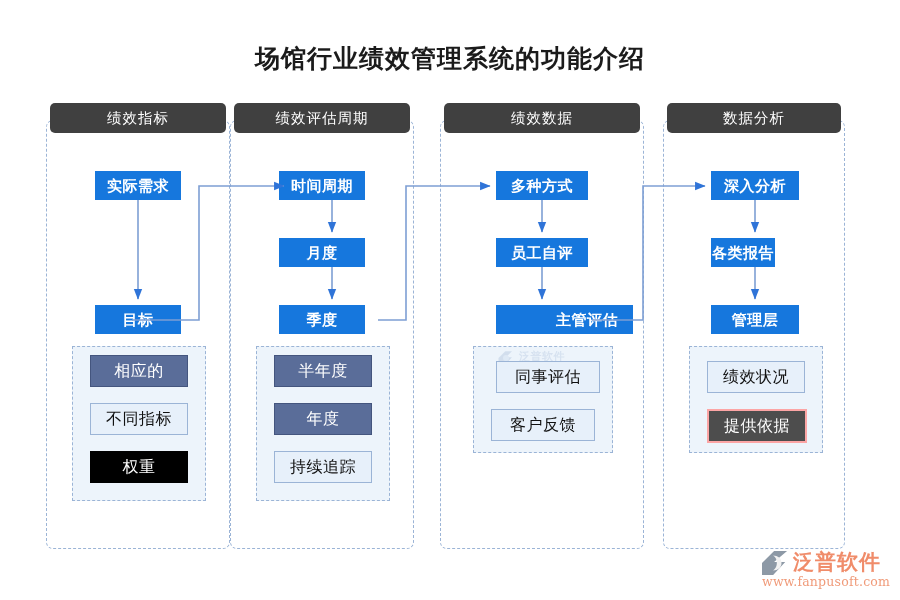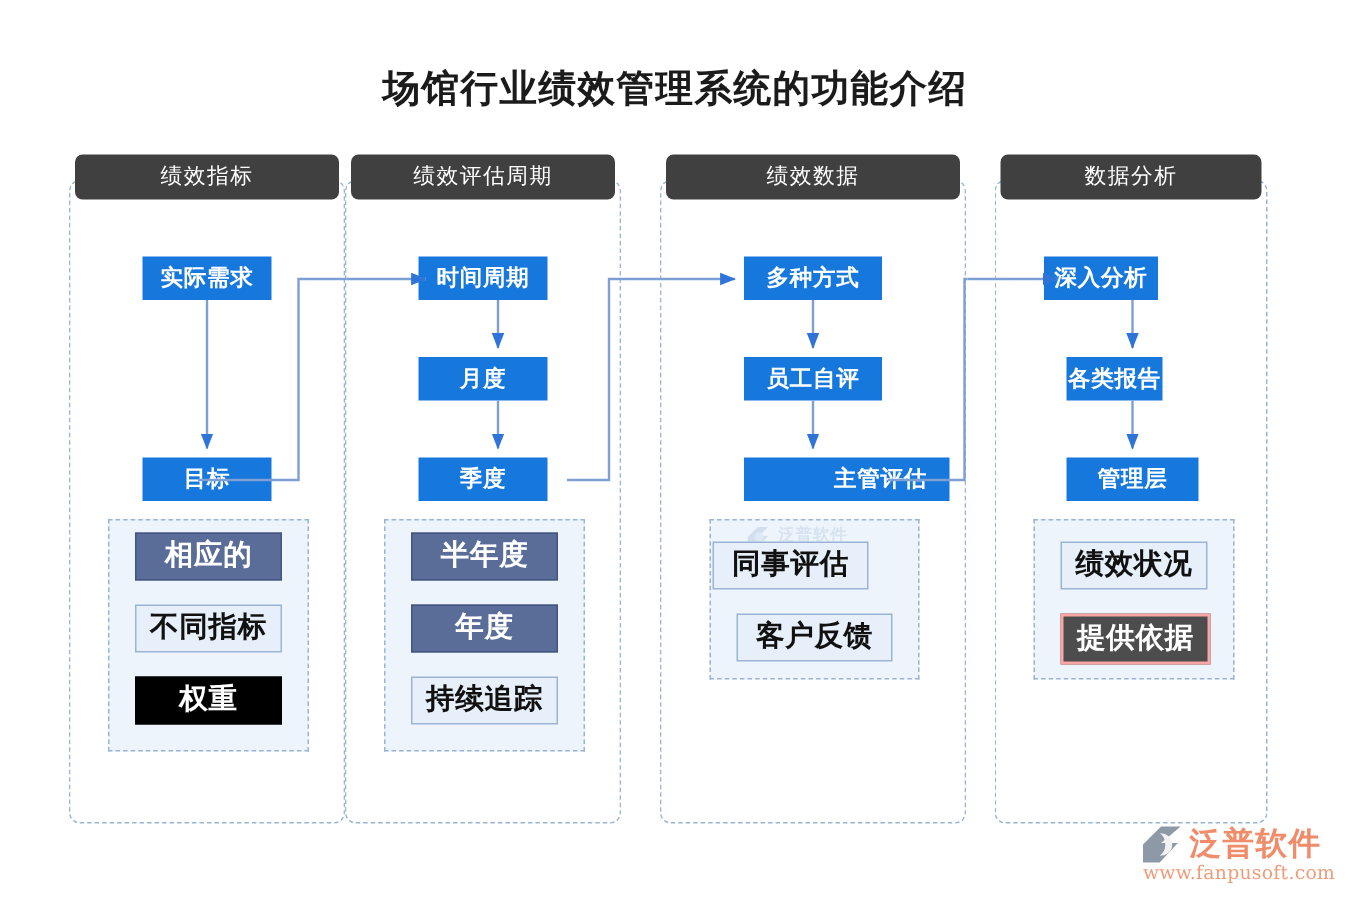--- a/index.html
+++ b/index.html
@@ -63,22 +63,22 @@
     position:absolute;
     border:1.4px dashed #9BB4D6;
     background:#EDF4FB;
     z-index:2;
   }
   .sbox{
     position:absolute;
     height:30px;
     line-height:30px;
     text-align:center;
-    font-size:19px;
-    font-weight:bold;
+    font-size:16px;
+    font-weight:normal;
     letter-spacing:0.5px;
     z-index:3;
   }
   .sbox.slate{background:#5A6D99;color:#ffffff;border:1px solid #44557e;}
   .sbox.light{background:#E7F0FA;color:#111111;border:1px solid #9BB4D6;}
   .sbox.black{background:#000000;color:#ffffff;border:1px solid #000000;}
   .sbox.gray{background:#4D4D4D;color:#ffffff;border:2px solid #fca5a5;}
 
   
   .lines{position:absolute;left:0;top:0;width:900px;height:600px;z-index:5;pointer-events:none;}
@@ -150,29 +150,29 @@
 
   <div class="col" style="left:440px;width:204px;">
     <div class="col-body"></div>
     <div class="col-head">绩效数据</div>
 
     <div class="fbox" style="left:56px;top:68px;width:92px;">多种方式</div>
     <div class="fbox" style="left:56px;top:135px;width:92px;">员工自评</div>
     <div class="fbox" style="left:56px;top:202px;width:92px;padding-left:45px;">主管评估</div>
 
     <div class="subgroup" style="left:33px;top:243px;width:138px;height:105px;"></div>
-    <div class="sbox light" style="left:35px;top:258px;width:102px;">同事评估</div>
+    <div class="sbox light" style="left:56px;top:258px;width:102px;">同事评估</div>
     <div class="sbox light" style="left:51px;top:306px;width:102px;">客户反馈</div>
   </div>
 
   <div class="col" style="left:663px;width:182px;">
     <div class="col-body"></div>
     <div class="col-head">数据分析</div>
 
-    <div class="fbox" style="left:33px;top:68px;width:76px;text-align:center;">深入分析</div>
+    <div class="fbox" style="left:48px;top:68px;width:88px;text-align:center;">深入分析</div>
     <div class="fbox" style="left:48px;top:135px;width:64px;">各类报告</div>
     <div class="fbox" style="left:48px;top:202px;width:88px;">管理层</div>
 
     <div class="subgroup" style="left:26px;top:243px;width:132px;height:105px;"></div>
     <div class="sbox light" style="left:44px;top:258px;width:96px;">绩效状况</div>
     <div class="sbox gray" style="left:44px;top:306px;width:96px;">提供依据</div>
   </div>
 
   <svg class="lines" viewBox="0 0 900 600">
     <defs>

